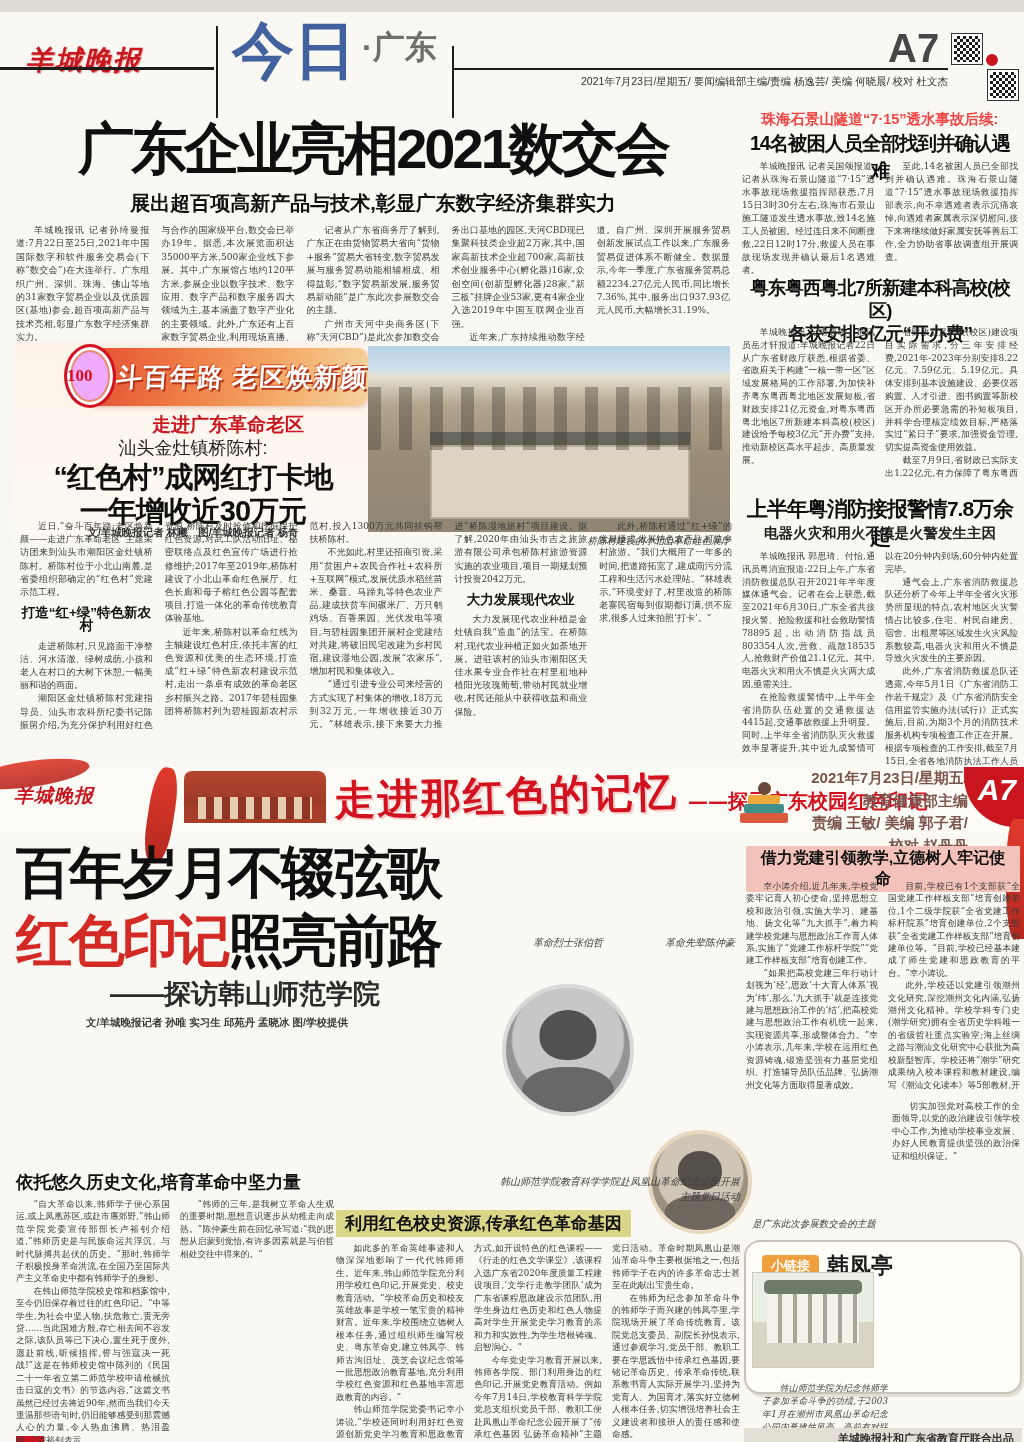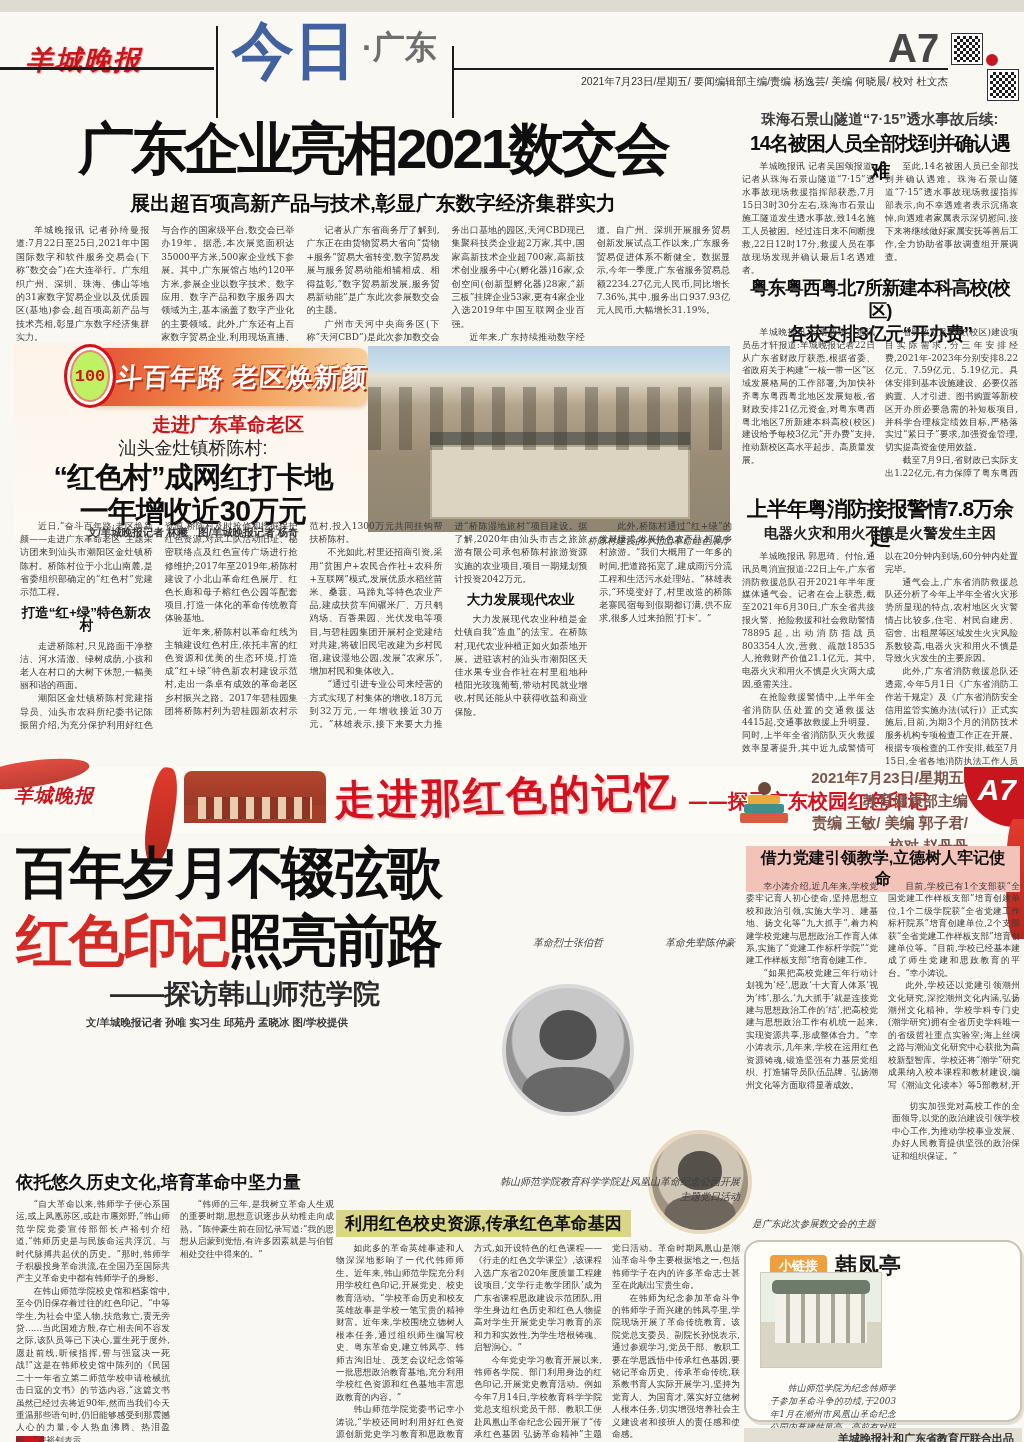--- a/index.html
+++ b/index.html
@@ -12,23 +12,23 @@
 .rt{text-align:right}
 .kai{font-style:italic;color:#3d3d3d}
 .flow{column-fill:auto;overflow:hidden}
 .flow p,.para p,p.b{margin:0;text-indent:2em;text-align:justify;hyphens:auto}
 .inflow-sub{font-family:"Liberation Sans",sans-serif;font-weight:900;font-size:13.5px;text-align:center;
   margin:7px 0;break-inside:avoid;color:#111}
 .rule{background:#1c1c1c}
 .headline{font-family:"Liberation Sans",sans-serif;font-weight:900;color:#0f0f0f}
 .qr{width:30px;height:30px;border:2px solid #fff;outline:1px solid #333;
   background:repeating-conic-gradient(#1c1c1c 0% 25%,#fff 0% 50%);background-size:6px 6px}
-.logo100{width:52px;height:64px;border:3px solid #d3121f;border-radius:50%;background:#bef264;
-  display:flex;align-items:center;justify-content:center;color:#d3121f;font-weight:900;
-  font-family:Liberation Mono, monospace;font-size:17px;box-shadow:inset 0 0 0 3px #fff,inset 0 0 0 5px #e8896f}
+.logo100{width:52px;height:64px;border:3px solid #d3121f;border-radius:50%;background:#f0abfc;
+  display:flex;align-items:center;color:#d3121f;font-weight:900;
+  font-family:Liberation Serif, serif;font-size:17px;box-shadow:inset 0 0 0 3px #fff,inset 0 0 0 5px #e8896f}
 .banner-red{background:linear-gradient(100deg,#e34f35 0%,#ef7d45 35%,#f4ad6b 70%,#f6d3a0 100%);
   border-radius:10px;box-shadow:0 2px 4px rgba(180,60,20,.25)}
 .banner-red .t{font-family:"Liberation Sans",sans-serif;font-weight:900;font-size:26px;color:#fff;
   text-shadow:2px 2px 0 #b23318,-1px -1px 0 #d94d22;letter-spacing:1px;transform:skewX(-4deg)}
 .hl-yellow{display:inline-block;background:#d9d687;padding:2px 9px;font-family:"Liberation Sans",sans-serif;
   font-weight:900;font-size:17px;color:#101010}
 .hl-pink{display:inline-block;background:#f3c2b9;padding:2px 10px;font-family:"Liberation Sans",sans-serif;
   font-weight:900;font-size:16px;color:#101010}
 .intro{border-left:7px solid #c9161e;position:relative;padding:4px 0 4px 13px;font-size:12.3px;line-height:1.72;color:#222}
 .intro::before,.intro::after{content:"";position:absolute;left:-7px;width:28px;height:7px;background:#c9161e}
@@ -79,21 +79,21 @@
   <div class="abs headline ctr" style="left:16px;top:106px;width:714px;font-size:56px;letter-spacing:-3px;line-height:1.1">广东企业亮相2021数交会</div>
   <div class="abs headline ctr" style="left:16px;top:178px;width:714px;font-size:20px;font-weight:700;letter-spacing:0">展出超百项高新产品与技术,彰显广东数字经济集群实力</div>
   <div class="abs flow" style="left:16px;top:212px;width:714px;height:152px;columns:5;column-gap:12px;font-size:9px;line-height:13.4px;color:#3a3a3a">
     <p>羊城晚报讯 记者孙绮曼报道:7月22日至25日,2021年中国国际数字和软件服务交易会(下称“数交会”)在大连举行。广东组织广州、深圳、珠海、佛山等地的31家数字贸易企业以及优质园区(基地)参会,超百项高新产品与技术亮相,彰显广东数字经济集群实力。</p>
     <p>作为推动我国数字经济高质量发展、促进中国数字领域开放与合作的国家级平台,数交会已举办19年。据悉,本次展览面积达35000平方米,500家企业线下参展。其中,广东展馆占地约120平方米,参展企业以数字技术、数字应用、数字产品和数字服务四大领域为主,基本涵盖了数字产业化的主要领域。此外,广东还有上百家数字贸易企业,利用现场直播、在线互动等形式云端亮相数交会。</p>
     <p>记者从广东省商务厅了解到,广东正在由货物贸易大省向“货物+服务”贸易大省转变,数字贸易发展与服务贸易动能相辅相成、相得益彰,“数字贸易新发展,服务贸易新动能”是广东此次参展数交会的主题。</p>
     <p>广州市天河中央商务区(下称“天河CBD”)是此次参加数交会的优质产业园区之一。作为广东唯一入选2020年首批国家数字服务出口基地的园区,天河CBD现已集聚科技类企业超2万家,其中,国家高新技术企业超700家,高新技术创业服务中心(孵化器)16家,众创空间(创新型孵化器)28家,“新三板”挂牌企业53家,更有4家企业入选2019年中国互联网企业百强。</p>
     <p>近年来,广东持续推动数字经济产业创新集聚发展,助推服务贸易进入数字化转型升级的上升通道。自广州、深圳开展服务贸易创新发展试点工作以来,广东服务贸易促进体系不断健全。数据显示,今年一季度,广东省服务贸易总额2234.27亿元人民币,同比增长7.36%,其中,服务出口937.93亿元人民币,大幅增长31.19%。</p>
   </div>
 
-  <div class="abs sans ctr" style="left:742px;top:98px;width:276px;font-size:14.5px;font-weight:700;color:#404040">珠海石景山隧道“7·15”透水事故后续:</div>
+  <div class="abs sans ctr" style="left:742px;top:98px;width:276px;font-size:14.5px;font-weight:700;color:#ef4444">珠海石景山隧道“7·15”透水事故后续:</div>
   <div class="abs headline ctr" style="left:742px;top:118px;width:276px;font-size:19.5px;letter-spacing:-1px">14名被困人员全部找到并确认遇难</div>
   <div class="abs flow" style="left:742px;top:148px;width:276px;height:118px;columns:2;column-gap:10px;font-size:8.8px;line-height:13px;color:#3a3a3a">
     <p>羊城晚报讯 记者吴国颂报道:记者从珠海石景山隧道“7·15”透水事故现场救援指挥部获悉,7月15日3时30分左右,珠海市石景山施工隧道发生透水事故,致14名施工人员被困。经过连日来不间断搜救,22日12时17分,救援人员在事故现场发现并确认最后1名遇难者。</p>
     <p>至此,14名被困人员已全部找到并确认遇难。珠海石景山隧道“7·15”透水事故现场救援指挥部表示,向不幸遇难者表示沉痛哀悼,向遇难者家属表示深切慰问,接下来将继续做好家属安抚等善后工作,全力协助省事故调查组开展调查。</p>
   </div>
 
   <div class="abs headline ctr" style="left:742px;top:264px;width:276px;font-size:18.5px;letter-spacing:-1px;line-height:1.25">
     <div>粤东粤西粤北7所新建本科高校(校区)</div>
     <div>各获安排3亿元“开办费”</div>
   </div>
@@ -213,21 +213,21 @@
     <p>“如果把高校党建三年行动计划视为‘经’,思政‘十大育人体系’视为‘纬’,那么,‘九大抓手’就是连接党建与思想政治工作的‘结’,把高校党建与思想政治工作有机统一起来,实现资源共享,形成整体合力。”幸小涛表示,几年来,学校在运用红色资源铸魂,锻造坚强有力基层党组织、打造辅导员队伍品牌、弘扬潮州文化等方面取得显著成效。</p>
     <p>目前,学校已有1个支部获“全国党建工作样板支部”培育创建单位,1个二级学院获“全省党建工作标杆院系”培育创建单位,2个支部获“全省党建工作样板支部”培育创建单位等。“目前,学校已经基本建成了师生党建和思政教育的平台。”幸小涛说。</p>
     <p>此外,学校还以党建引领潮州文化研究,深挖潮州文化内涵,弘扬潮州文化精神。学校学科专门史(潮学研究)拥有全省历史学科唯一的省级哲社重点实验室;海上丝绸之路与潮汕文化研究中心获批为高校新型智库。学校还将“潮学”研究成果纳入校本课程和教材建设,编写《潮汕文化读本》等5部教材,开设《潮汕方言史》等十余门地方性课程;组织师生进驻南澳县。</p>
   </div>
 
   <div class="abs kai ctr" style="left:742px;top:1206px;width:144px;font-size:9.5px">是广东此次参展数交会的主题</div>
   <div class="abs para" style="left:892px;top:1088px;width:128px;height:128px;overflow:hidden;font-size:8.7px;line-height:12.4px;color:#3a3a3a">
     <p>切实加强党对高校工作的全面领导,以党的政治建设引领学校中心工作,为推动学校事业发展、办好人民教育提供坚强的政治保证和组织保证。”</p>
   </div>
 
-  <div class="abs linkbox" style="left:744px;top:1228px;width:278px;height:182px;padding:9px 24px">
+  <div class="abs linkbox" style="left:744px;top:1228px;width:278px;height:154px;padding:9px 16px">
     <div style="display:flex;align-items:center;gap:8px;margin-bottom:5px">
       <span class="tag">小链接</span>
       <span class="sans" style="font-size:22px;font-weight:900;color:#1a1a1a">韩凤亭</span>
     </div>
     <div class="abs photo photo-pav" style="right:10px;top:-14px;width:122px;height:96px;border:1px solid #cfc9bc"></div>
     <div class="para kai" style="float:left;width:126px;height:130px;overflow:hidden;font-size:8.8px;line-height:13px">
       <p>韩山师范学院为纪念韩师学子参加革命斗争的功绩,于2003年1月在潮州市凤凰山革命纪念公园内葺建韩凤亭。亭前有对联云:“韩江激浪留勋业,凤岭雄风壮国魂”。</p>
 
     </div>
 

